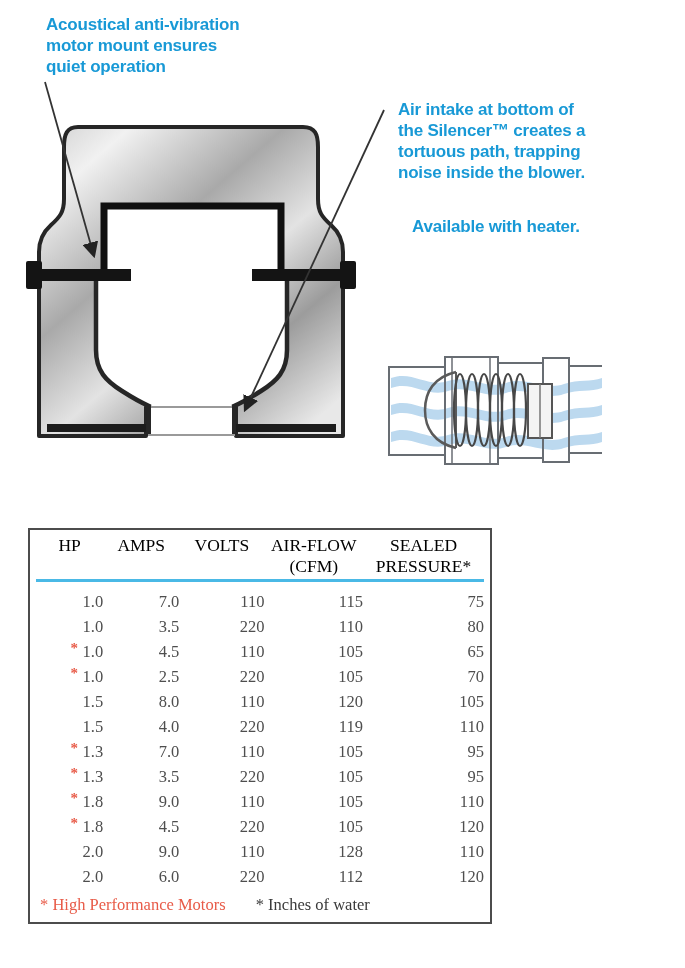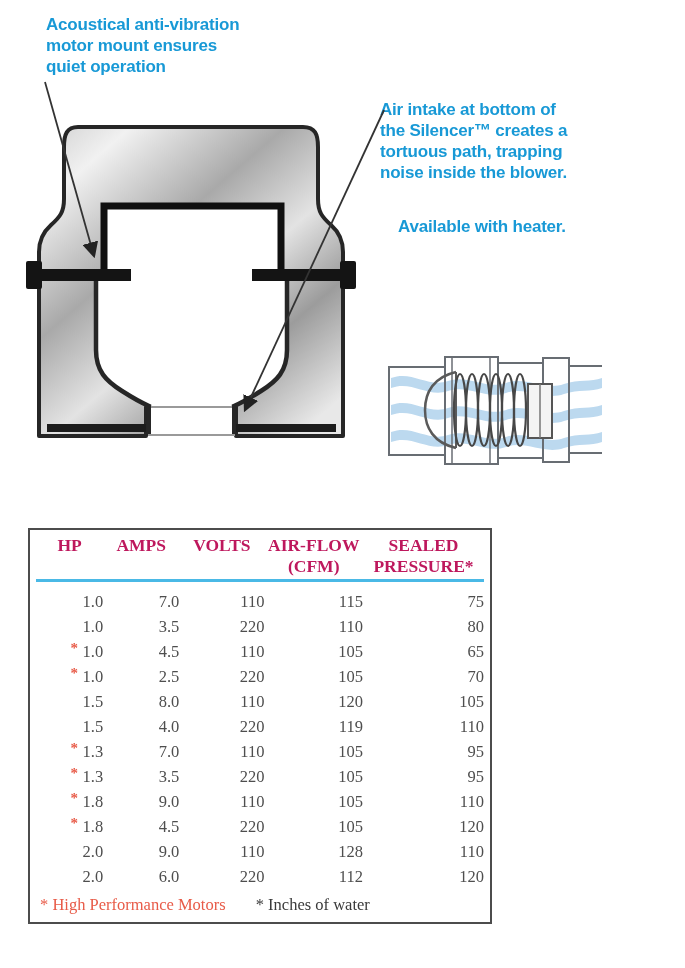--- a/index.html
+++ b/index.html
@@ -13,21 +13,21 @@
   }
   #diagram{position:absolute;left:0;top:0;}
   
   .spec{
     position:absolute;left:28px;top:528px;width:464px;box-sizing:border-box;
     border:2px solid #4c4c4c;background:#fff;padding:2px 6px 0 6px;
     font-family:"Liberation Serif", serif;
   }
   .spec table{width:100%;border-collapse:collapse;table-layout:fixed;}
   .spec thead th{
-    font-size:17.5px;font-weight:bold;color:#be185d;text-align:center;
+    font-size:17.5px;font-weight:normal;color:#000000;text-align:center;
     vertical-align:top;line-height:21px;padding:3px 0 2px 0;
     border-bottom:3px solid var(--table-rule-cyan,#4ab9e6);
     margin-top:38px;
   }
   .spec thead th div{min-height:0;}
   .spec tbody td{
     font-size:16.5px;color:#4e4e4e;text-align:right;height:25px;line-height:25px;padding:0;
   }
   .spec tbody tr:first-child td{padding-top:7px;}
   .hpwrap{position:relative;display:inline-block;}
@@ -41,26 +41,26 @@
 </style>
 </head>
 <body>
 
 <div class="page">
 
   <div class="note" style="left:46px;top:14px;width:260px;">Acoustical anti-vibration
 motor mount ensures
 quiet operation</div>
 
-  <div class="note" style="left:380px;top:99px;width:250px;">Air intake at bottom of
+  <div class="note" style="left:398px;top:99px;width:250px;">Air intake at bottom of
 the Silencer™ creates a
 tortuous path, trapping
 noise inside the blower.</div>
 
-  <div class="note" style="left:398px;top:216px;width:250px;">Available with heater.</div>
+  <div class="note" style="left:412px;top:216px;width:250px;">Available with heater.</div>
 
 
   <svg id="diagram" width="685" height="500" viewBox="0 0 685 500">
     <defs>
       <linearGradient id="bodyGrad" x1="0%" y1="0%" x2="85%" y2="100%">
         <stop offset="0%" stop-color="#cfcfcf"></stop>
         <stop offset="15%" stop-color="#f1f1f1"></stop>
         <stop offset="40%" stop-color="#a9a9a9"></stop>
         <stop offset="60%" stop-color="#e3e3e3"></stop>
         <stop offset="78%" stop-color="#9c9c9c"></stop>

